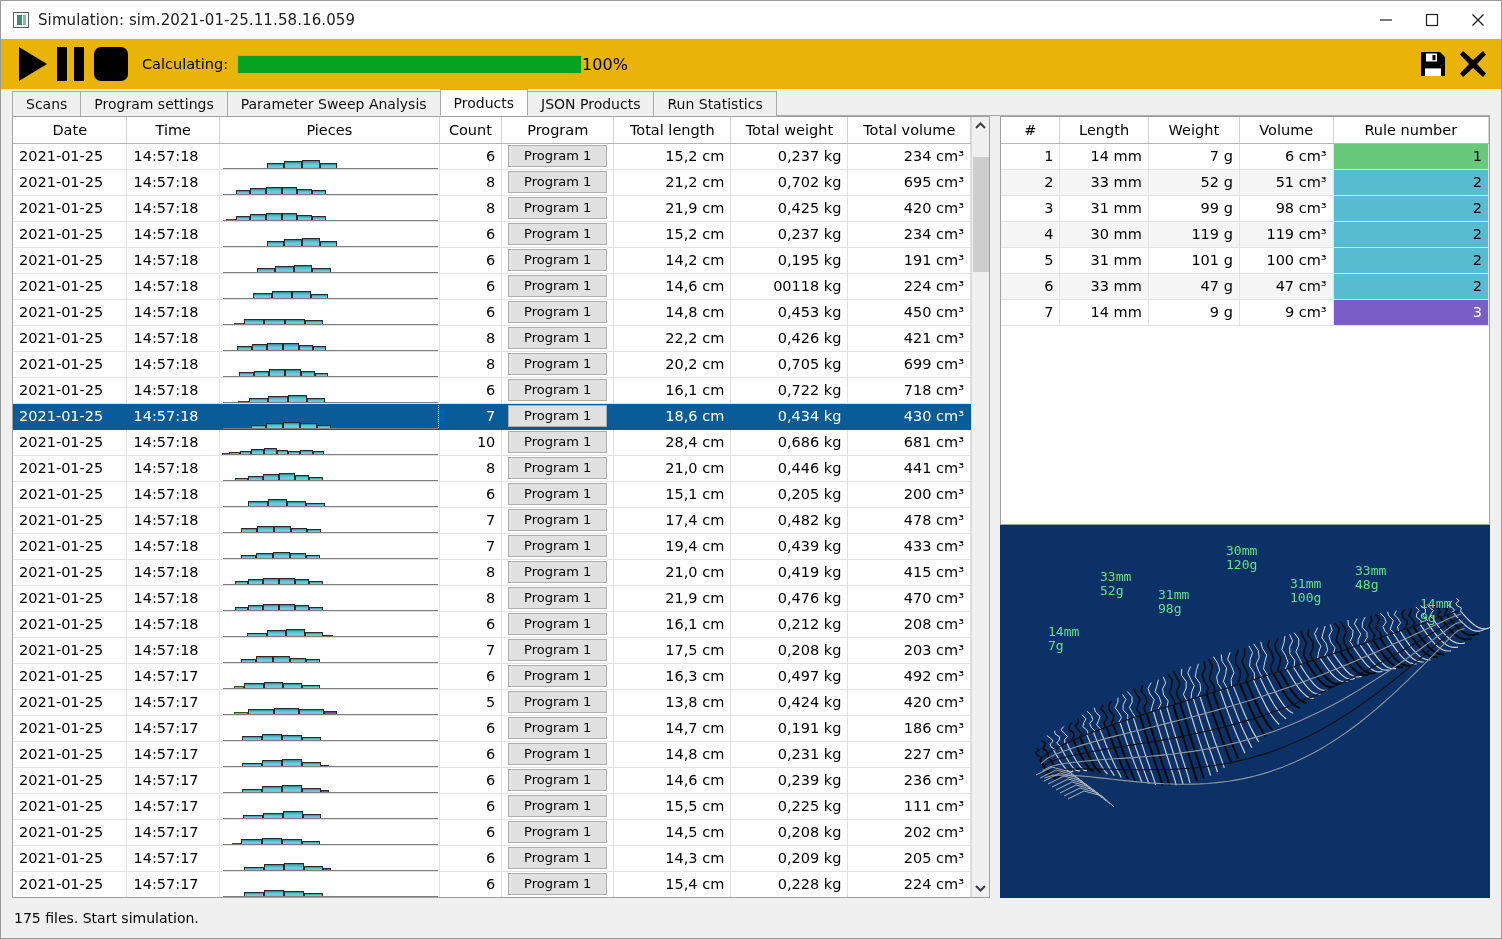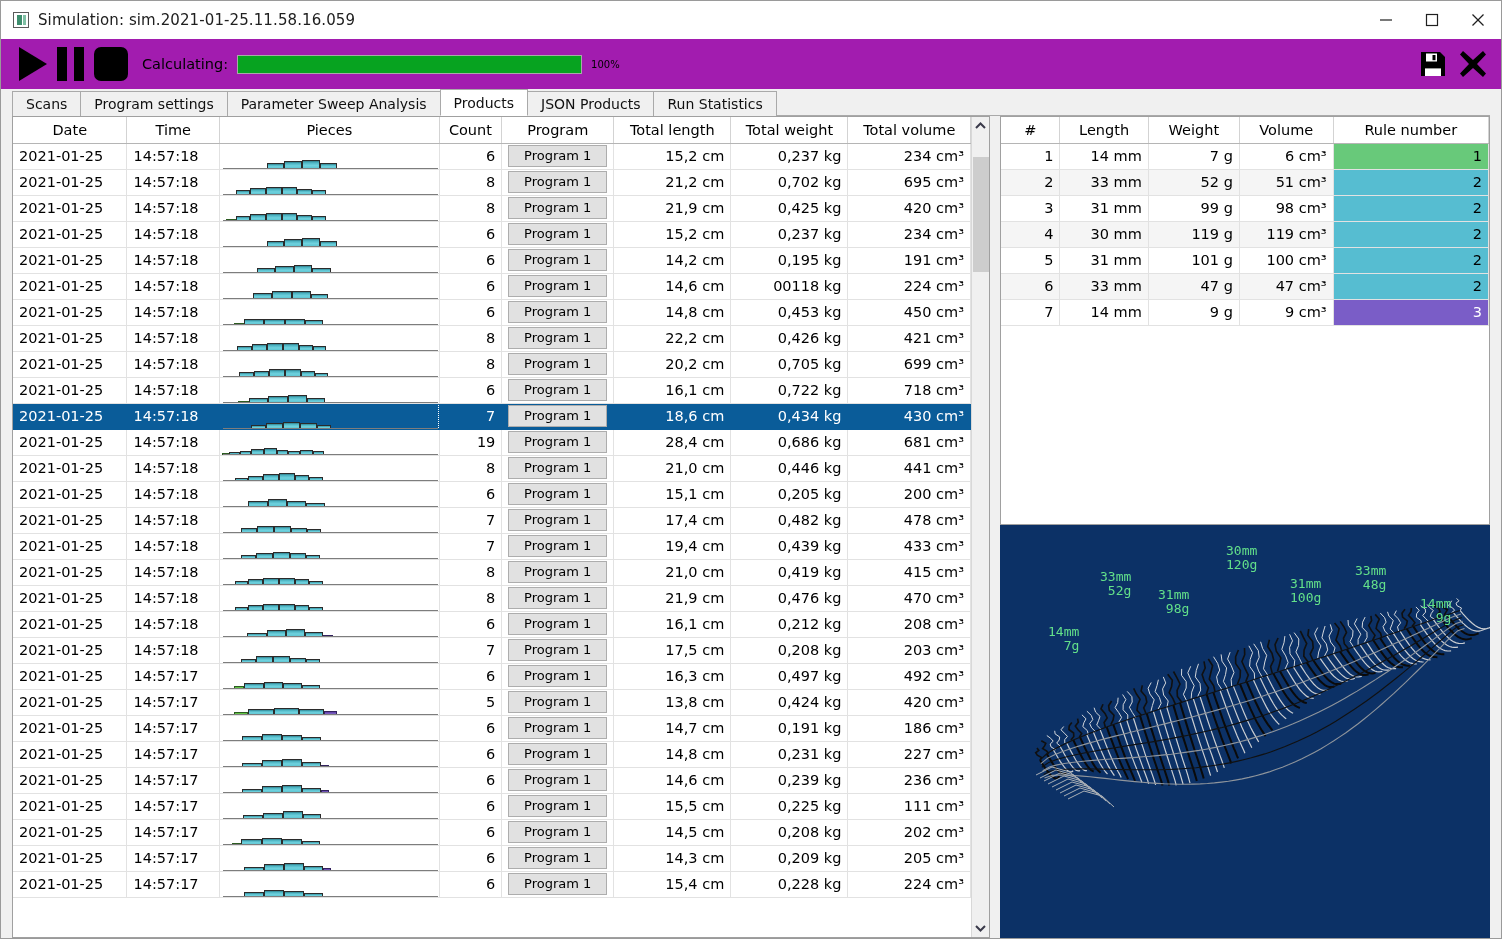--- a/index.html
+++ b/index.html
@@ -43,40 +43,40 @@
     display: flex; align-items: center; justify-content: center;
     color: #202020;
   }
   .winbtn svg { display:block; }
 
   
   .toolbar {
     height: 50px; flex: 0 0 50px;
     display: flex; align-items: center;
     padding: 0 14px 0 18px;
-    background: #a21caf;
+    background: #eab308;
   }
   .transport { display: flex; align-items: center; gap: 0px; }
   .tp-play {
     width: 0; height: 0;
     border-left: 28px solid #000;
     border-top: 17px solid transparent;
     border-bottom: 17px solid transparent;
     margin-right: 10px;
   }
   .tp-pause { display: flex; gap: 7px; margin-right: 10px; }
   .tp-pause span { display: block; width: 10px; height: 34px; background: #000; }
   .tp-stop { width: 34px; height: 34px; background: #000; border-radius: 7px; }
   .calc-label { font-size: 14.5px; color: #000; margin-left: 14px; }
   .progress-outer {
     width: 345px; height: 19px; margin-left: 9px;
     background: #e4e4e4; border: 1px solid #a9a9a9;
   }
   .progress-inner { height: 100%; background: #07a320; }
-  .progress-pct { font-size: 10px; color: #000; margin-left: 9px; }
+  .progress-pct { font-size: 16px; color: #000; }
   .toolbar-right { margin-left: auto; display: flex; align-items: center; gap: 12px; }
   .icon-save svg, .icon-closebig svg { display: block; }
 
   
   .tabstrip {
     flex: 0 0 27px; height: 27px;
     display: flex; align-items: flex-end;
     padding-left: 11px;
     position: relative;
   }
@@ -201,21 +201,21 @@
     white-space: nowrap;
   }
   .view3d {
     flex: 1 1 auto; background: #0c3166; position: relative; overflow: hidden;
     min-height: 0;
   }
   .view3d svg { position:absolute; left:0; top:0; }
   .lbl3d {
     position: absolute; color: #63e08a; font-size: 13px;
     font-family: "DejaVu Sans Mono", monospace;
-    text-align: right; line-height: 1.05; white-space: nowrap;
+    text-align: left; line-height: 1.05; white-space: nowrap;
     pointer-events: none;
   }
 
   
   .statusbar {
     flex: 0 0 40px; height: 40px;
     display: flex; align-items: center;
     padding-left: 13px;
     font-size: 14px; color: #000;
     background: #f0f0f0;
@@ -595,21 +595,21 @@
                     <div class="pc" style="height: 22%; width: 12.6px;"></div>
                     <div class="pc" style="height: 26%; width: 12.6px;"></div>
                     <div class="pc" style="height: 20%; width: 11.76px;"></div>
                     <div class="pc" style="height: 16%; width: 11.76px;"></div>
                     <div class="pc" style="height: 20%; width: 12.6px;"></div>
                     <div class="pc" style="height: 15%; width: 10.92px;"></div>
                     <div class="pc purple" style="height: 4%; width: 7.56px;"></div>
                   </div>
                   <div class="baseline"></div>
                 </td>
-                <td class="c-count">19</td>
+                <td class="c-count">10</td>
                 <td class="c-prog">
                   <span class="prog-btn">Program 1</span>
                 </td>
                 <td class="c-len">28,4 cm</td>
                 <td class="c-wt">0,686 kg</td>
                 <td class="c-vol">681 cm³</td>
               </tr>
               <tr class="">
                 <td class="c-date">2021-01-25</td>
                 <td class="c-time">14:57:18</td>
@@ -1256,14 +1256,17 @@
           </div>
           <div class="lbl3d" style="left: 420px; top: 72px; color: rgb(99, 224, 138);">
             <div>14mm</div>
             <div>9g</div>
           </div>
         </div>
     </div>
 
   </div>
 
+  <div class="statusbar">
+    <span>175 files. Start simulation.</span>
+  </div>
 
 </div>
 
 </body></html>

